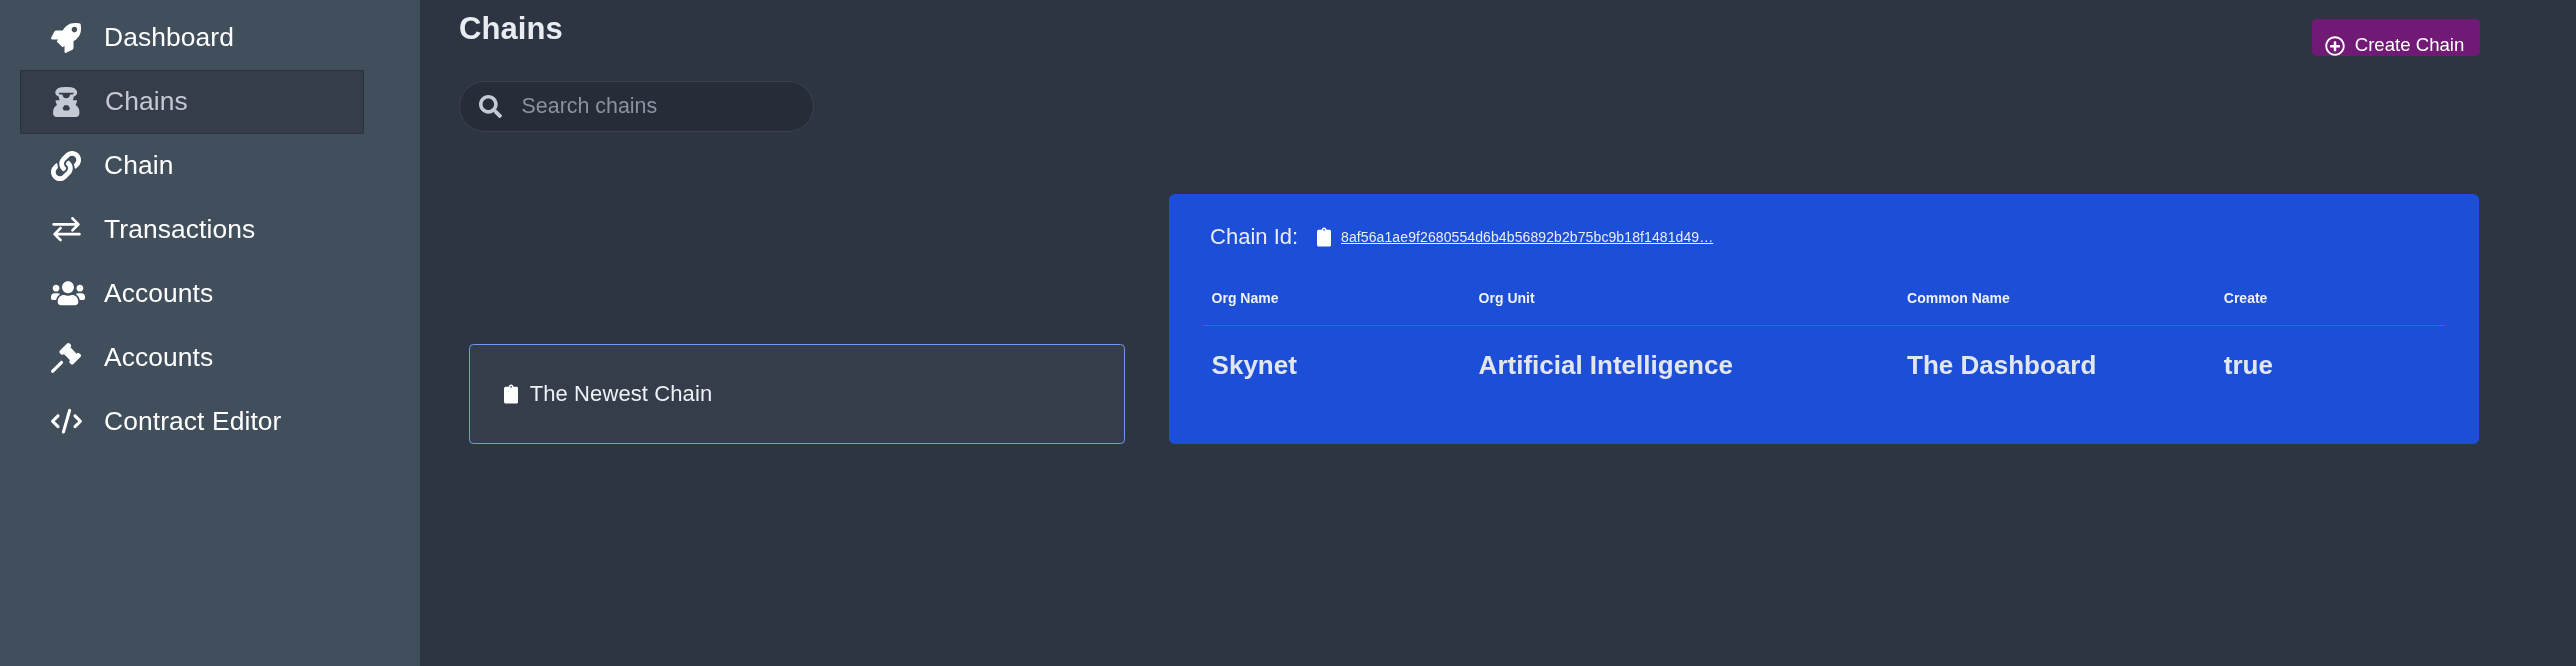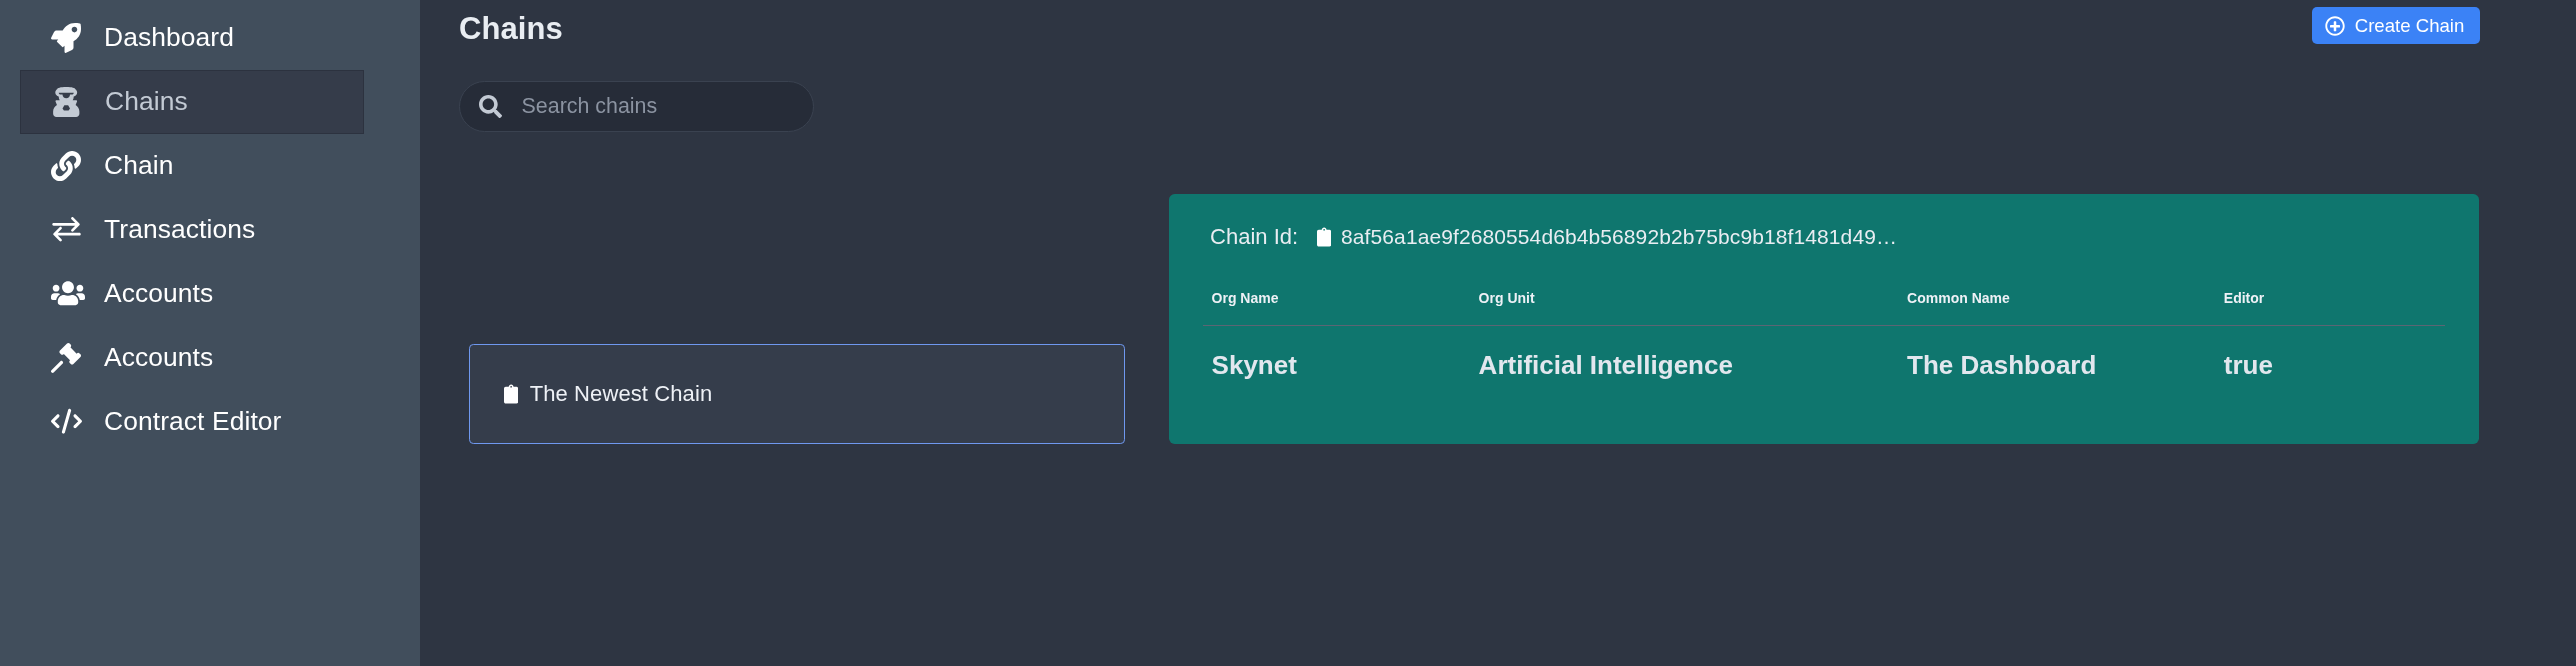--- a/index.html
+++ b/index.html
@@ -80,31 +80,31 @@
     left: 39px;
     top: 11.4px;
     font-size: 31px;
     color: #e9edf2;
     letter-spacing: 0.1px;
   }
 
   #create-chain-btn {
     position: absolute;
     right: 36px;
-    top: 7px;
+    top: 19px;
     height: 37px;
     padding: 0 15.7px 0 13px;
-    background: #3b82f6;
+    background: #701a75;
     border: none;
     border-radius: 5px;
     color: #ffffff;
     font-size: 18.6px;
     font-family: "Liberation Sans", sans-serif;
     display: flex;
-    align-items: center;
+    align-items: flex-end;
     gap: 9.3px;
     cursor: pointer;
   }
   #create-chain-btn svg { display: block; }
 
   #search-wrap {
     position: absolute;
     left: 39px;
     top: 81px;
     width: 355px;
@@ -158,45 +158,46 @@
   }
   .chain-card svg { display: block; flex: 0 0 auto; }
   .chain-card .chain-card-label {
     color: #eef1f6;
     font-size: 22px;
     letter-spacing: 0.1px;
   }
 
   #detail-panel {
     flex: 1 1 auto;
-    background: #0f766e;
+    background: #1d4ed8;
     border-radius: 5.7px;
     padding: 30px 34px 40px 34px;
     min-height: 250px;
   }
 
   #chain-id-row {
     display: flex;
     align-items: center;
     gap: 10px;
     margin-bottom: 40px;
     padding-left: 7.1px;
   }
   #chain-id-row .cid-label {
     color: #e9edf2;
     font-size: 22px;
     margin-right: 8.6px;
   }
   #chain-id-row svg { display: block; flex: 0 0 auto; }
   #chain-id-row .cid-value {
     color: #e9edf2;
-    font-size: 21px;
+    font-size: 14px;
     font-family: "Liberation Sans", sans-serif;
     letter-spacing: 0.1px;
     cursor: pointer;
+    text-decoration: underline;
   }
 
   table#org-table {
     width: 100%;
     border-collapse: collapse;
     table-layout: fixed;
   }
   table#org-table th {
     text-align: left;
     font-size: 14px;
@@ -341,21 +342,21 @@
             <col class="c0">
               <col class="c1">
               <col class="c2">
               <col class="c3">
           </colgroup>
           <thead>
             <tr>
               <th>Org Name</th>
               <th>Org Unit</th>
               <th>Common Name</th>
-              <th>Editor</th>
+              <th>Create</th>
             </tr>
           </thead>
           <tbody>
             <tr>
               <td>Skynet</td>
               <td>Artificial Intelligence</td>
               <td>The Dashboard</td>
               <td>true</td>
             </tr>
           </tbody>

